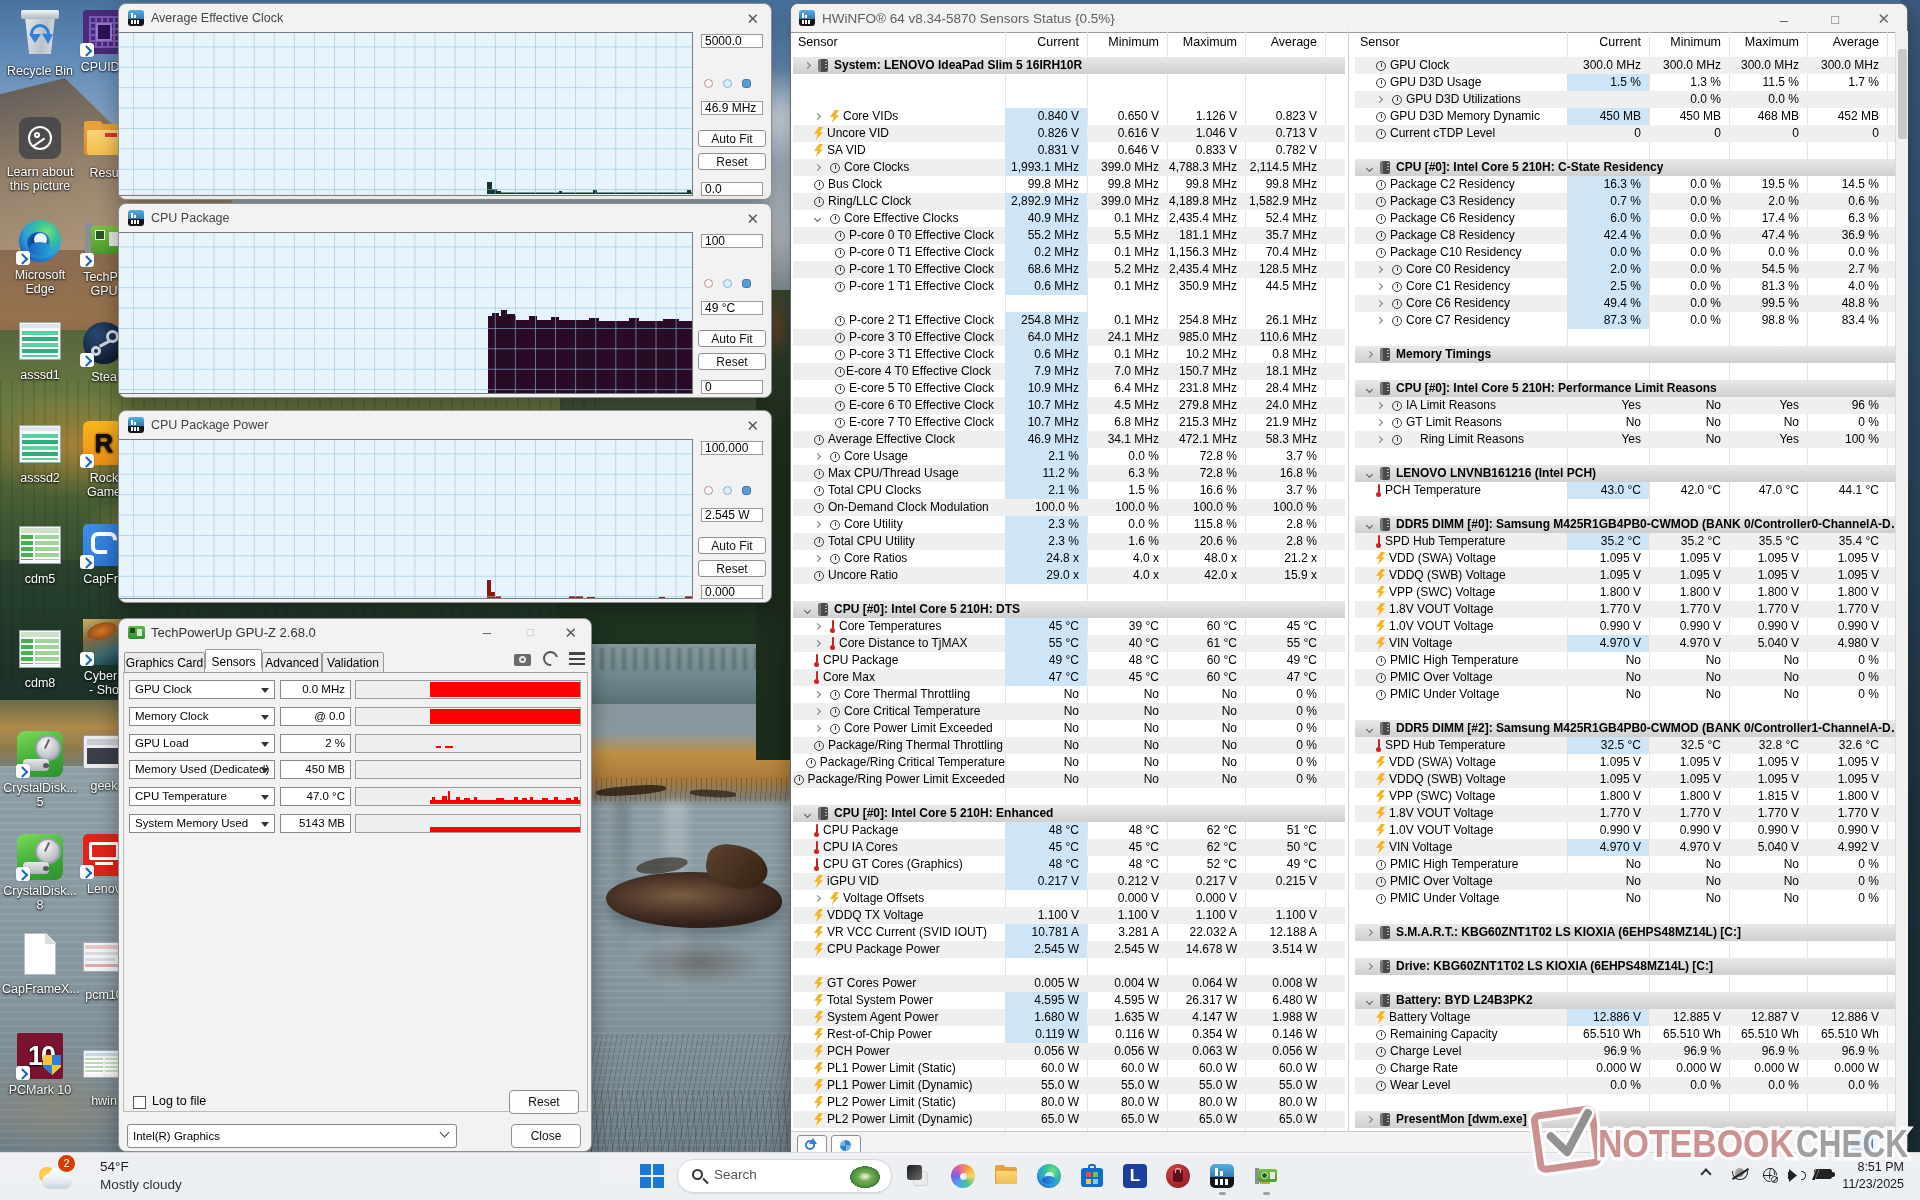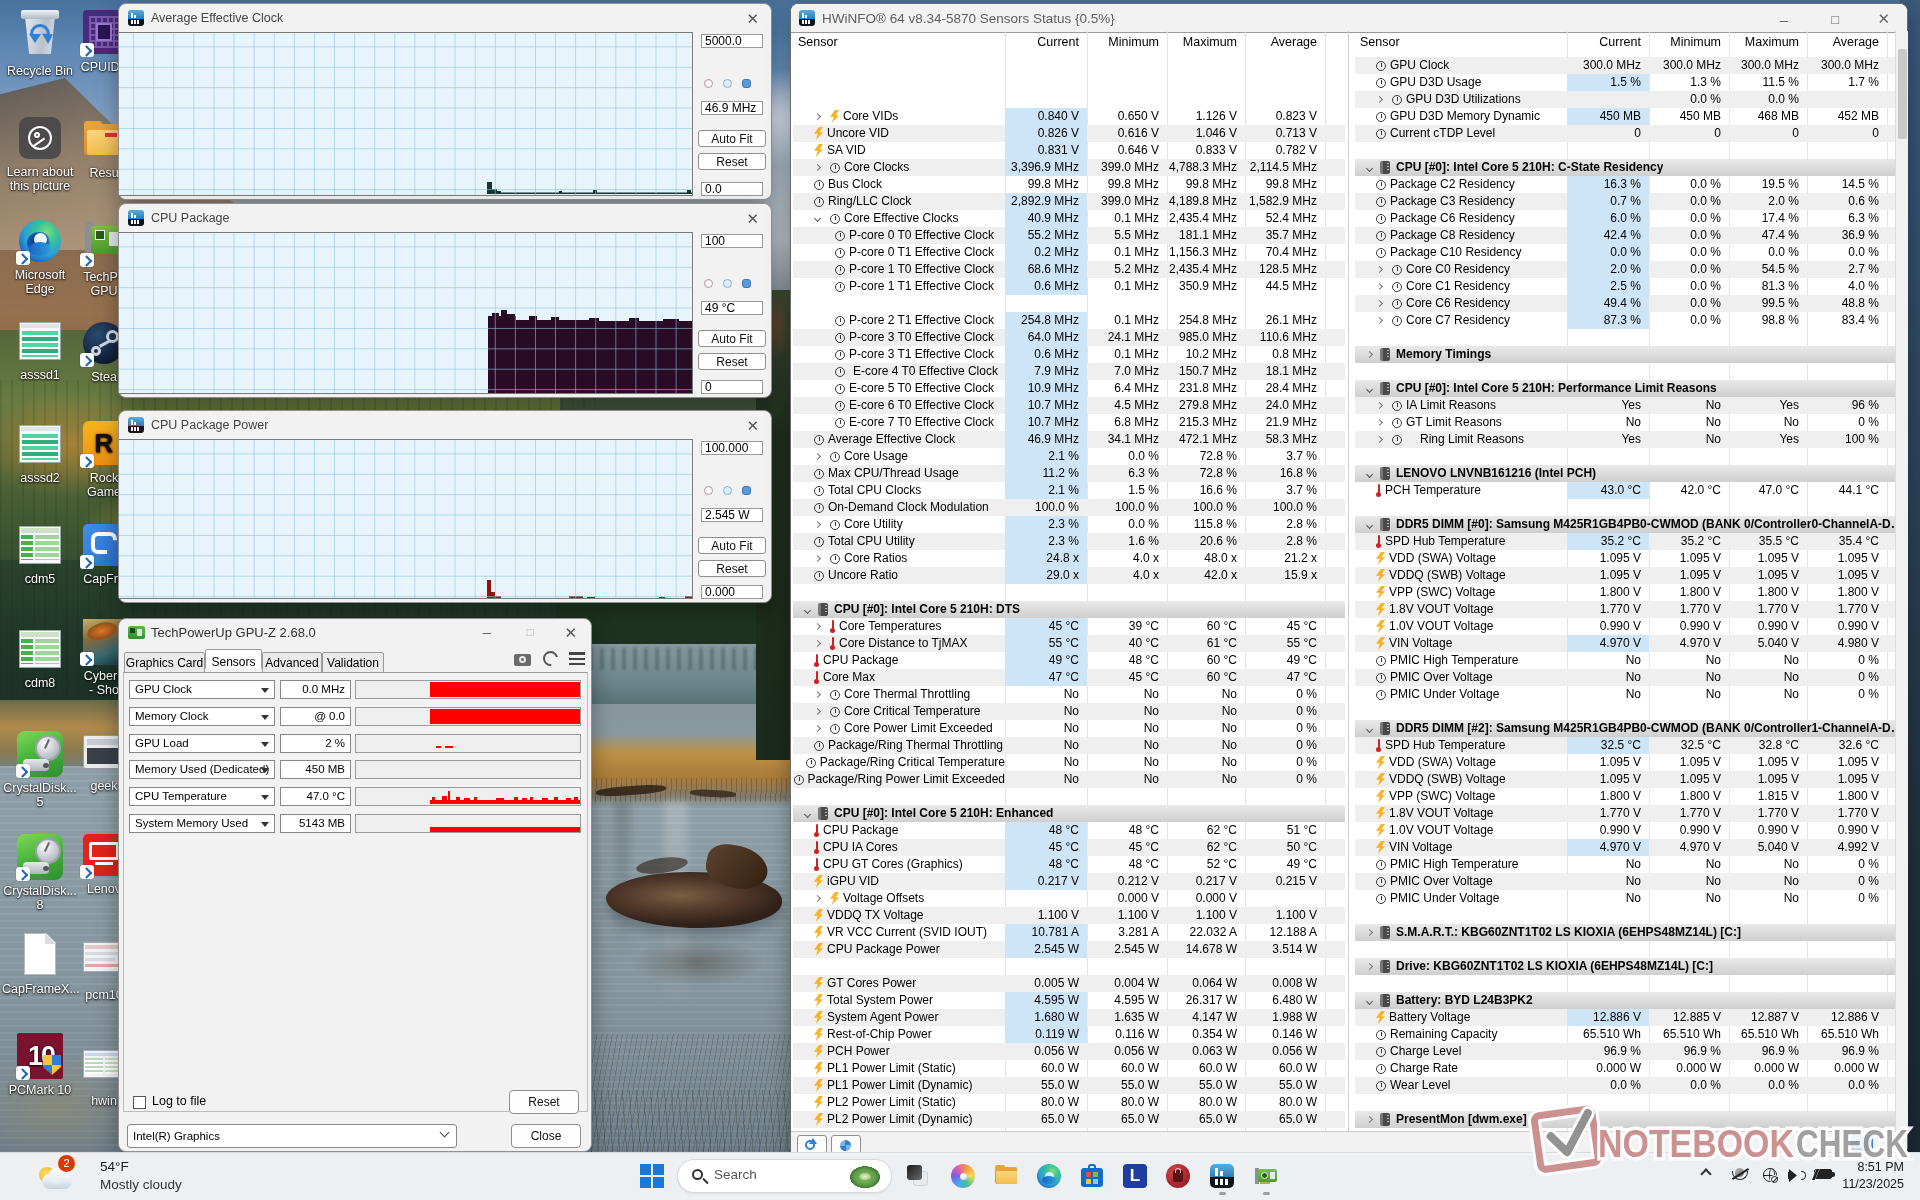--- a/index.html
+++ b/index.html
@@ -496,20 +496,27 @@
     <div class="abs" style="left:776px;top:31px;width:74px;text-align:right;font-size:12.5px">Current</div>
     <div class="abs" style="left:858px;top:31px;width:72px;text-align:right;font-size:12.5px">Minimum</div>
     <div class="abs" style="left:938px;top:31px;width:70px;text-align:right;font-size:12.5px">Maximum</div>
     <div class="abs" style="left:1016px;top:31px;width:72px;text-align:right;font-size:12.5px">Average</div>
     <div class="hsep" style="left:776px;top:27px;height:1100px"></div>
     <div class="hsep" style="left:858px;top:27px;height:1100px"></div>
     <div class="hsep" style="left:938px;top:27px;height:1100px"></div>
     <div class="hsep" style="left:1016px;top:27px;height:1100px"></div>
     <div class="hsep" style="left:1096px;top:27px;height:1100px"></div>
     <div class="abs" style="left:2px;top:53px;width:552px;height:1071px;overflow:hidden">
+      <div class="hrow grp" style="top:0px">
+        <span class="nm" style="width:100%;overflow:hidden">
+          <i class="arw" style="margin:0 8px 0 12px"></i>
+          <i class="chp" style="margin-right:6px"></i>
+          <span style="overflow:hidden;text-overflow:clip;white-space:nowrap">System: LENOVO IdeaPad Slim 5 16IRH10R</span>
+        </span>
+      </div>
       <div class="hrow" style="top:51px">
         <span class="curbg"></span>
         <span class="nm" style="width:212px;overflow:hidden">
           <span style="width:22px"></span>
           <i class="arw"></i>
           <span style="width:10px"></span>
           <i class="bt"></i>
           <span style="margin-left:4px">Core VIDs</span>
         </span>
         <span class="cell cur">0.840 V</span>
@@ -543,21 +550,21 @@
       </div>
       <div class="hrow g" style="top:102px">
         <span class="curbg"></span>
         <span class="nm" style="width:212px;overflow:hidden">
           <span style="width:22px"></span>
           <i class="arw"></i>
           <span style="width:10px"></span>
           <i class="ck"></i>
           <span style="margin-left:4px">Core Clocks</span>
         </span>
-        <span class="cell cur">3,396.9 MHz</span>
+        <span class="cell cur">1,993.1 MHz</span>
         <span class="cell mn">399.0 MHz</span>
         <span class="cell mx">4,788.3 MHz</span>
         <span class="cell av">2,114.5 MHz</span>
       </div>
       <div class="hrow" style="top:119px">
         <span class="nm" style="width:212px;overflow:hidden">
           <span style="width:21px"></span>
           <i class="ck"></i>
           <span style="margin-left:4px">Bus Clock</span>
         </span>
@@ -674,21 +681,21 @@
         <span class="cell cur">0.6 MHz</span>
         <span class="cell mn">0.1 MHz</span>
         <span class="cell mx">10.2 MHz</span>
         <span class="cell av">0.8 MHz</span>
       </div>
       <div class="hrow g" style="top:306px">
         <span class="curbg"></span>
         <span class="nm" style="width:212px;overflow:hidden">
           <span style="width:42px"></span>
           <i class="ck"></i>
-          <span style="margin-left:8px">E-core 4 T0 Effective Clock</span>
+          <span style="margin-left:1px">E-core 4 T0 Effective Clock</span>
         </span>
         <span class="cell cur">7.9 MHz</span>
         <span class="cell mn">7.0 MHz</span>
         <span class="cell mx">150.7 MHz</span>
         <span class="cell av">18.1 MHz</span>
       </div>
       <div class="hrow" style="top:323px">
         <span class="curbg"></span>
         <span class="nm" style="width:212px;overflow:hidden">
           <span style="width:42px"></span>

